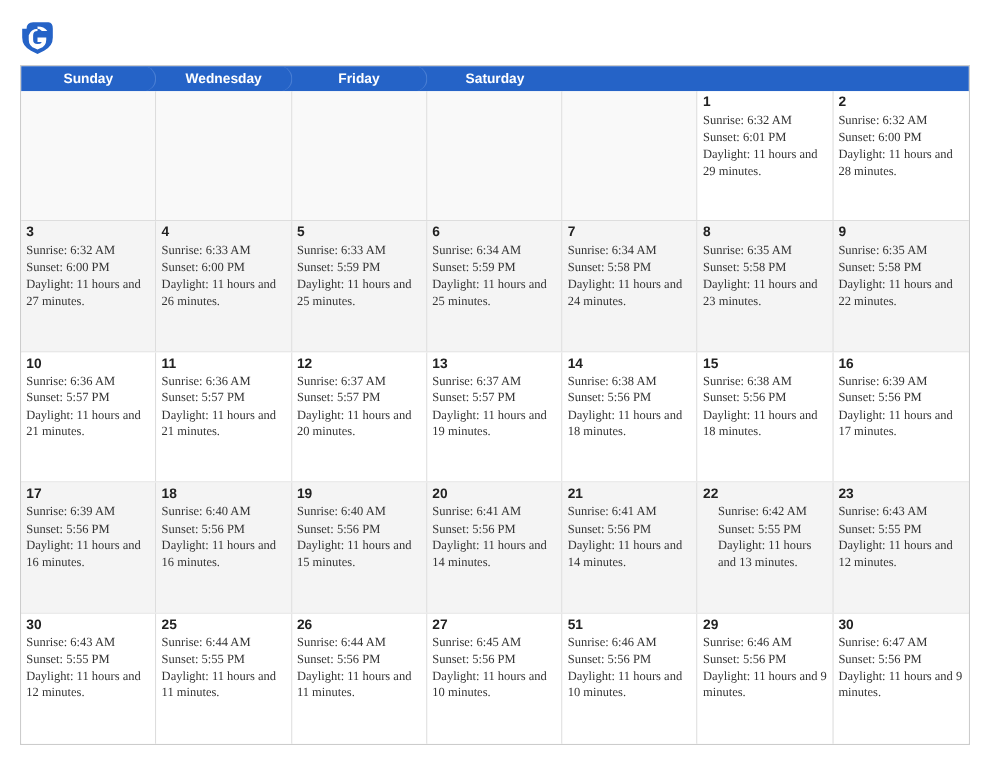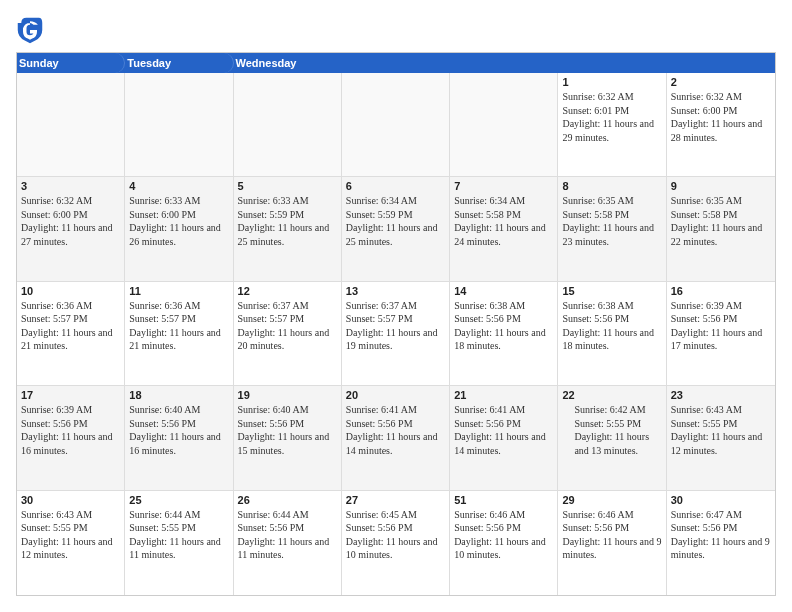--- a/index.html
+++ b/index.html
@@ -61,21 +61,21 @@
     }
     .cal-header {
       display: grid;
       grid-template-columns: repeat(7, 1fr);
       background: #2563c7;
     }
     .cal-header-cell {
       color: #fff;
       font-size: 11px;
       font-weight: bold;
-      text-align: left;
+      text-align: center;
       padding: 4px 2px;
       border-right: 1px solid #4a7fd4;
       border-radius: 10px;
     }
     .cal-header-cell:last-child { border-right: none; }
     .cal-body {
       flex: 1;
       display: grid;
       grid-template-rows: repeat(5, 1fr);
     }
@@ -126,22 +126,23 @@
     </div>
     <div class="title-block">
       <div class="month-title"></div>
       <div class="location"></div>
     </div>
   </div>
 
   <div class="calendar">
     <div class="cal-header">
     <div class="cal-header-cell">Sunday</div>
-        <div class="cal-header-cell">Tuesday</div>
         <div class="cal-header-cell">Wednesday</div>
+        <div class="cal-header-cell">Friday</div>
+        <div class="cal-header-cell">Saturday</div>
       </div>
     <div class="cal-body">
     <div class="cal-row">
           <div class="cal-cell empty"></div>
           <div class="cal-cell empty"></div>
           <div class="cal-cell empty"></div>
           <div class="cal-cell empty"></div>
           <div class="cal-cell empty"></div>
           <div class="cal-cell">
             <div class="day-num">1</div>

